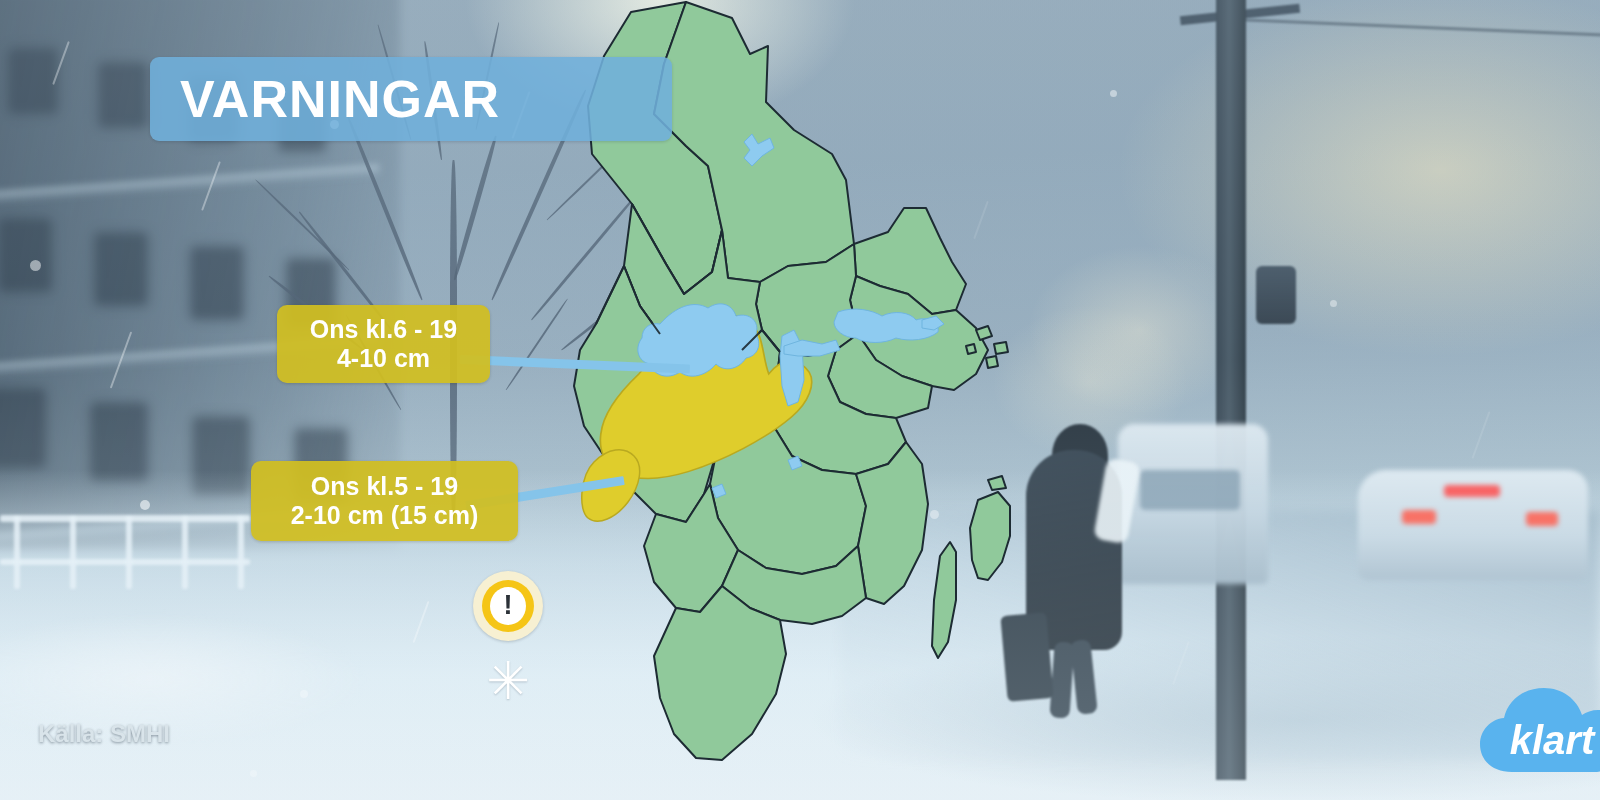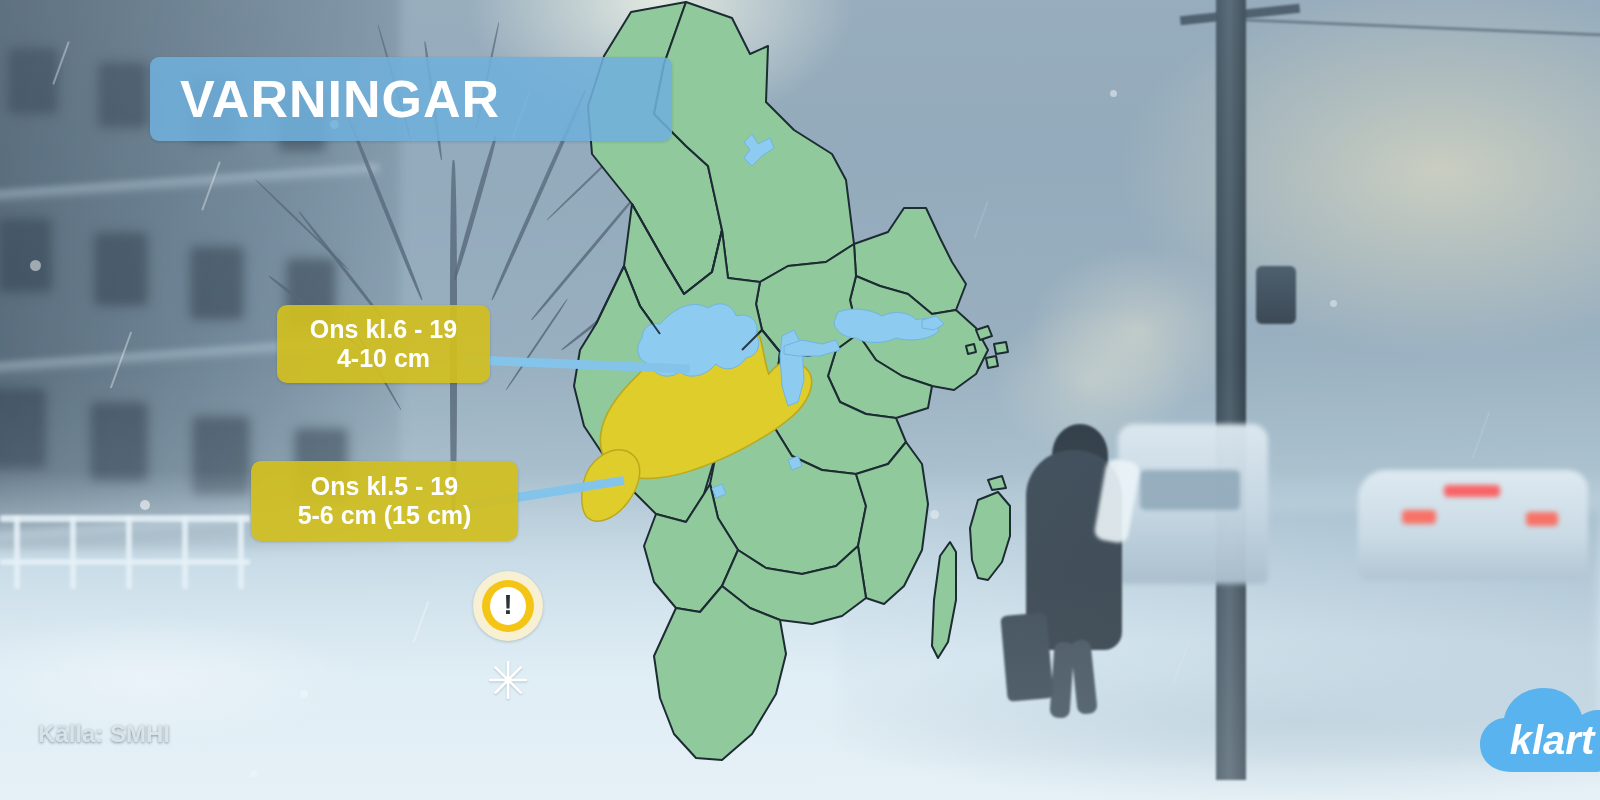--- a/index.html
+++ b/index.html
@@ -386,21 +386,21 @@
   <div class="banner" id="title-banner">VARNINGAR</div>
 
 
   <div class="callout" id="callout-1">
     <span>Ons kl.6 - 19</span>
     <span>4-10 cm</span>
   </div>
 
   <div class="callout" id="callout-2">
     <span>Ons kl.5 - 19</span>
-    <span>5-6 cm (15 cm)</span>
+    <span>2-10 cm (15 cm)</span>
   </div>
 
   <div id="warn-icon">
     <div class="ring">
       <div class="core">!</div>
     </div>
   </div>
 
   <div id="snow-icon">✳</div>
 

